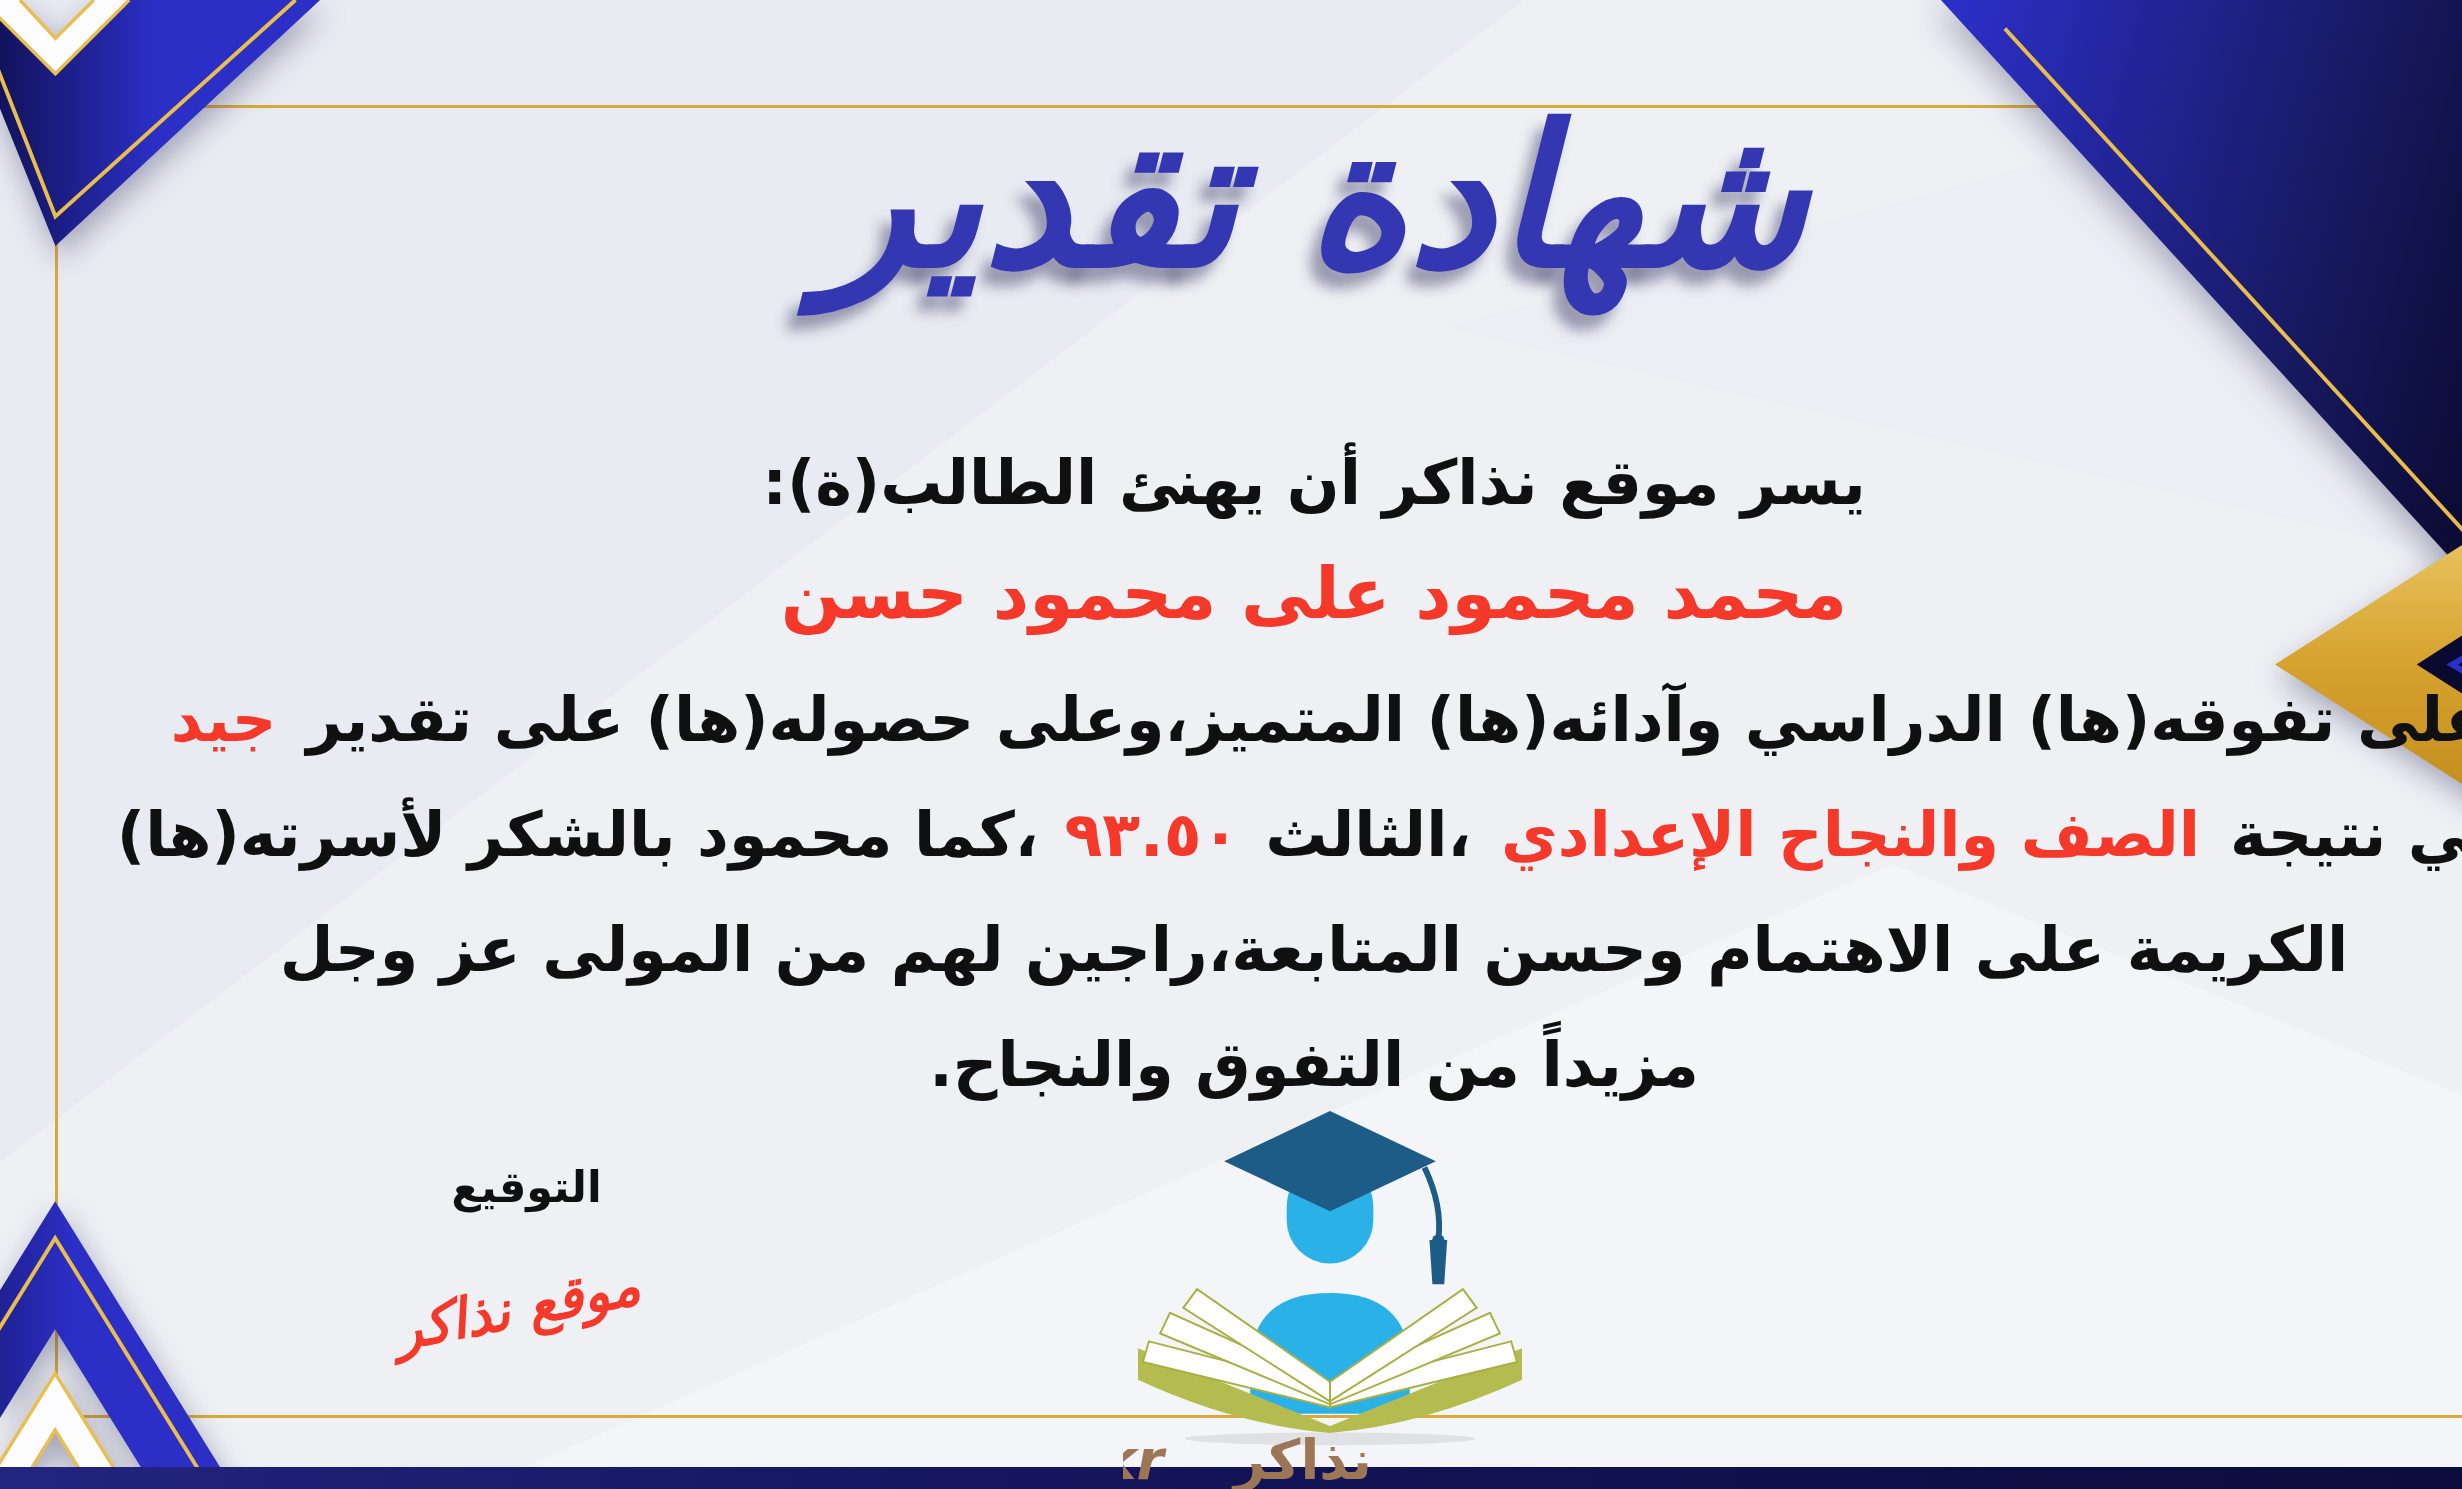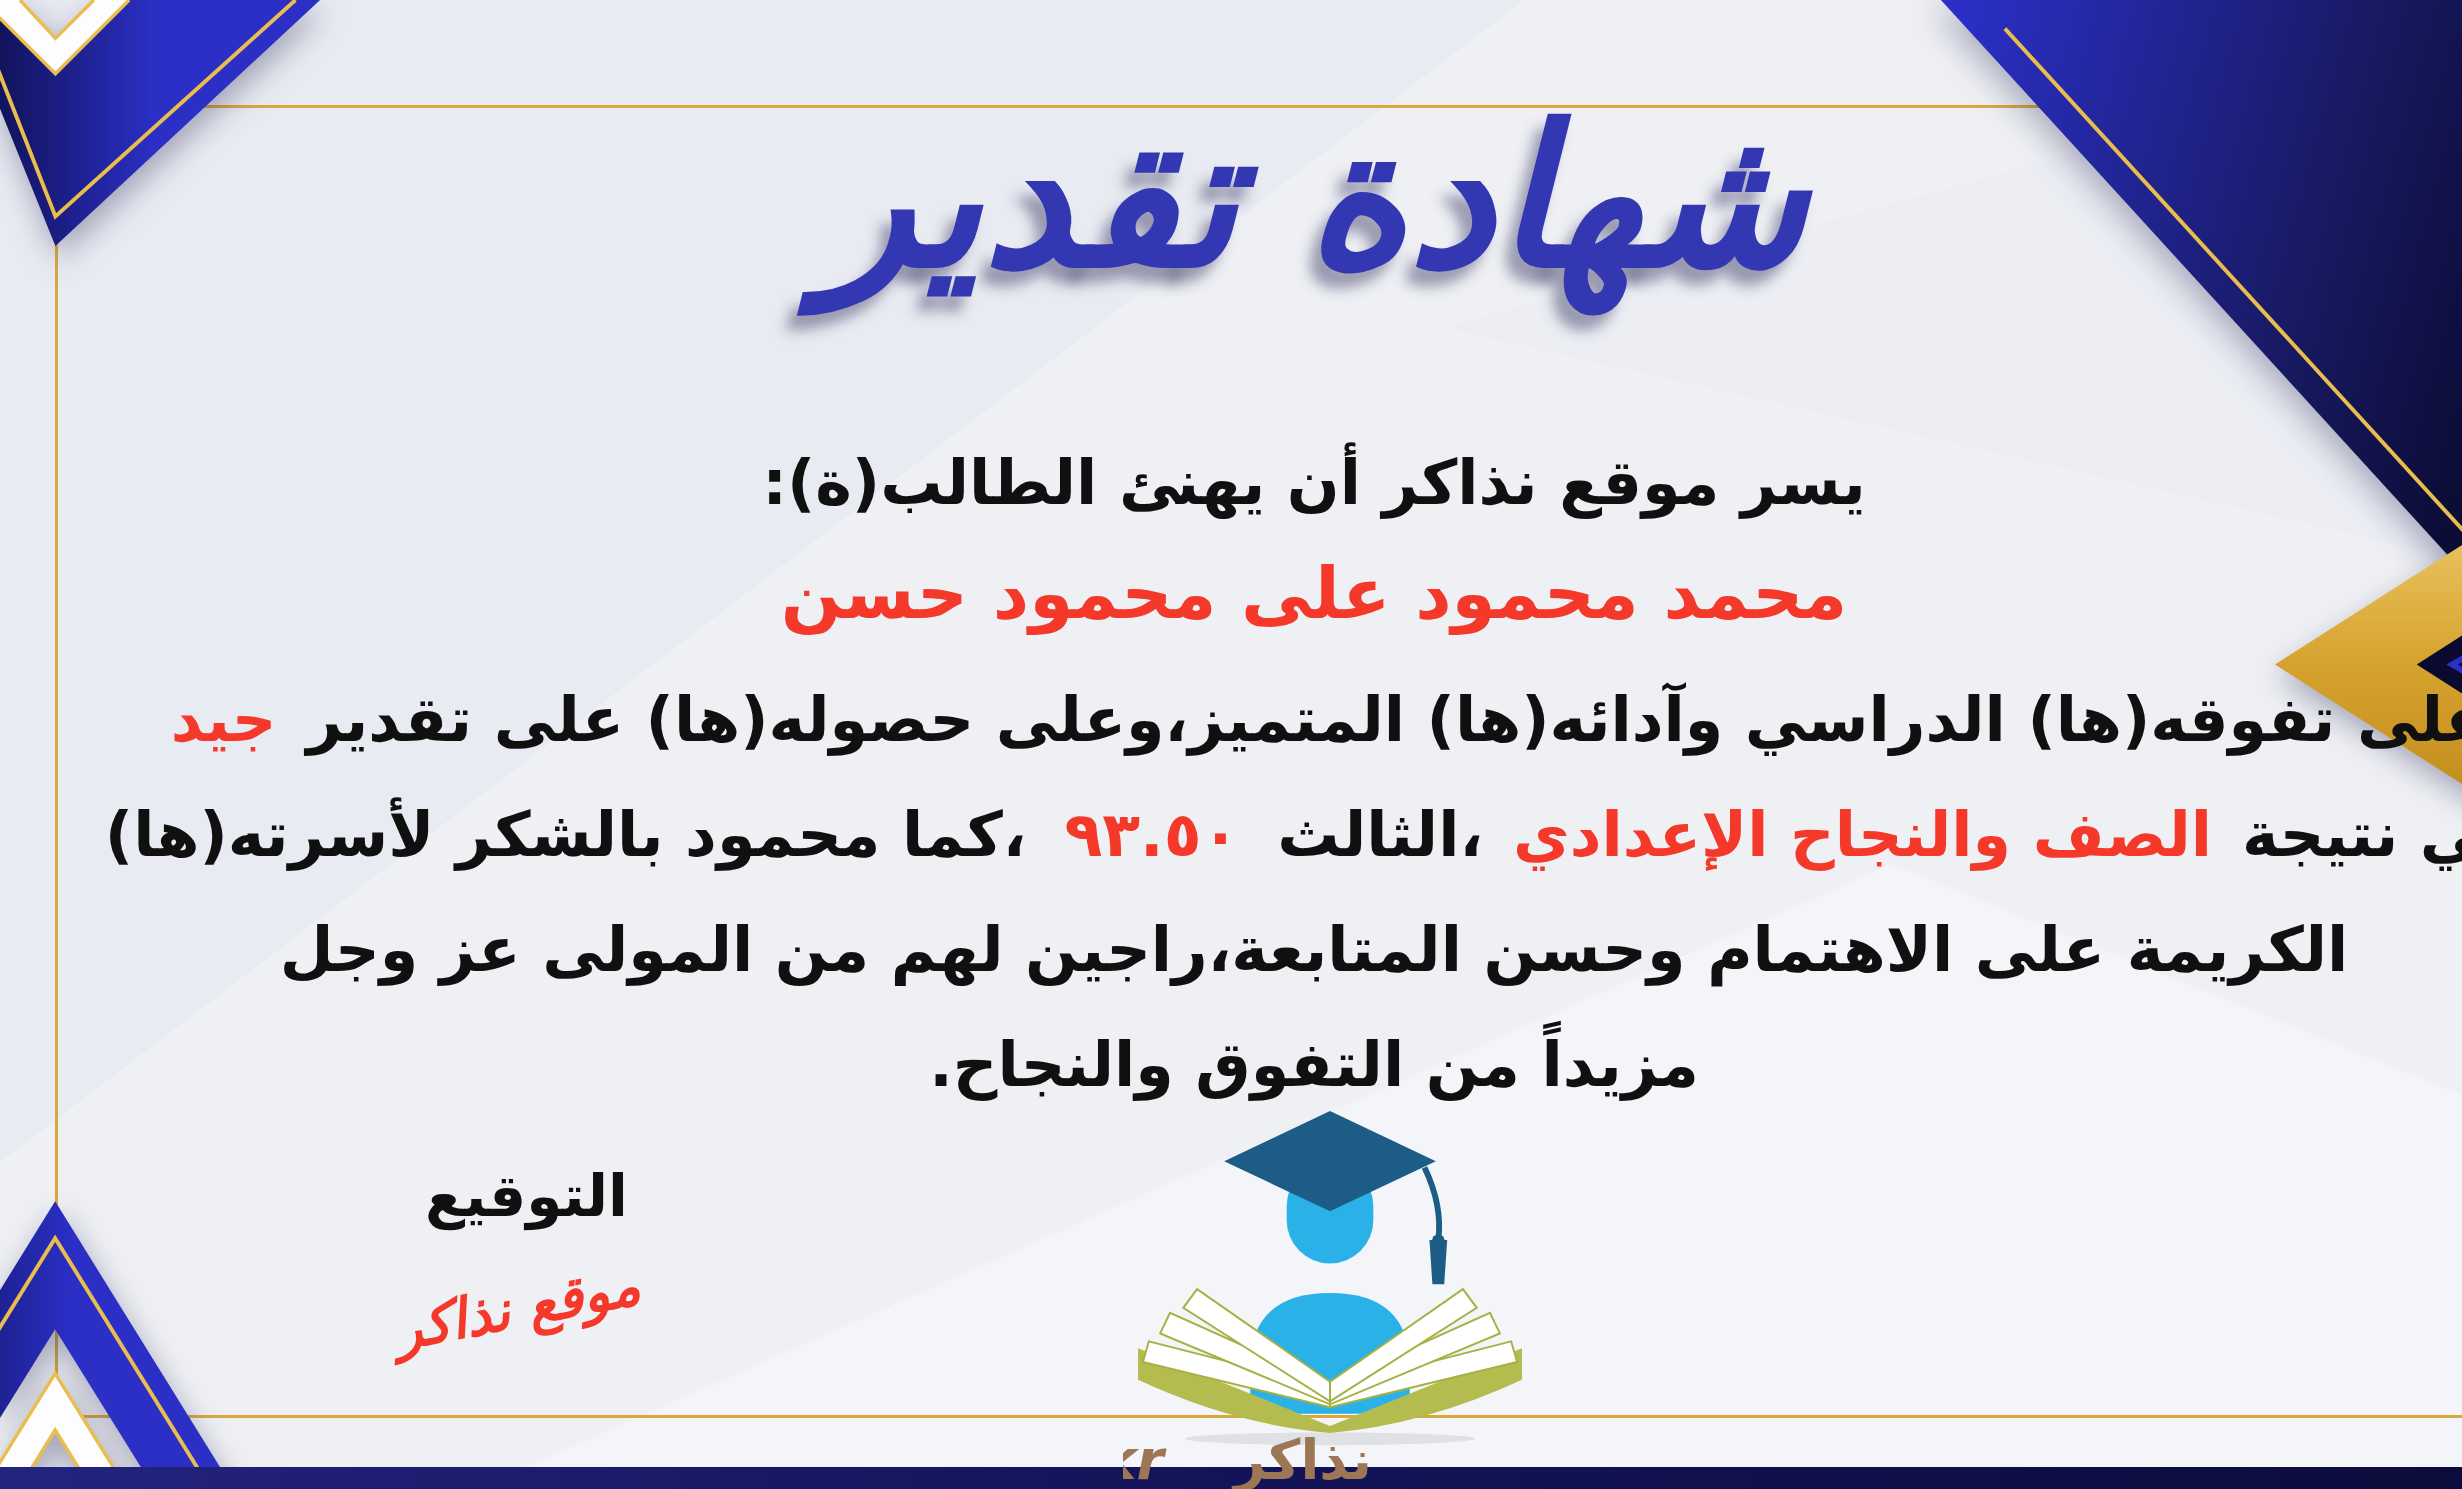--- a/index.html
+++ b/index.html
@@ -41,25 +41,25 @@
     position:absolute;top:552px;left:148px;right:148px;margin:0;text-align:center;z-index:5;
     font-size:71px;font-weight:700;color:#f4392b;
   }
   .body-block{
     position:absolute;top:662px;left:74px;right:74px;z-index:5;
     font-size:62px;font-weight:700;color:#101010;text-align:center;line-height:115px;
   }
   .body-block p{margin:0;}
   .red{color:#f4392b;}
   .field{display:inline-block;margin:0 30px;}
-  .field-narrow{display:inline-block;margin:0 38px;}
+  .field-narrow{display:inline-block;margin:0 26px;}
 
   .sig-label{
     position:absolute;left:374px;top:1162px;width:305px;margin:0;text-align:center;z-index:5;
-    font-size:58px;font-weight:700;color:#101010;
+    font-size:43px;font-weight:700;color:#101010;
   }
   .sig-script{
     position:absolute;left:325px;top:1276px;width:384px;margin:0;text-align:center;z-index:5;
     font-size:55px;font-weight:bold;font-style:italic;color:#f4392b;
     transform:rotate(-11deg);
   }
   .logo-svg{position:absolute;left:1123px;top:1106px;z-index:5;}
 </style>
 </head>
 <body>

